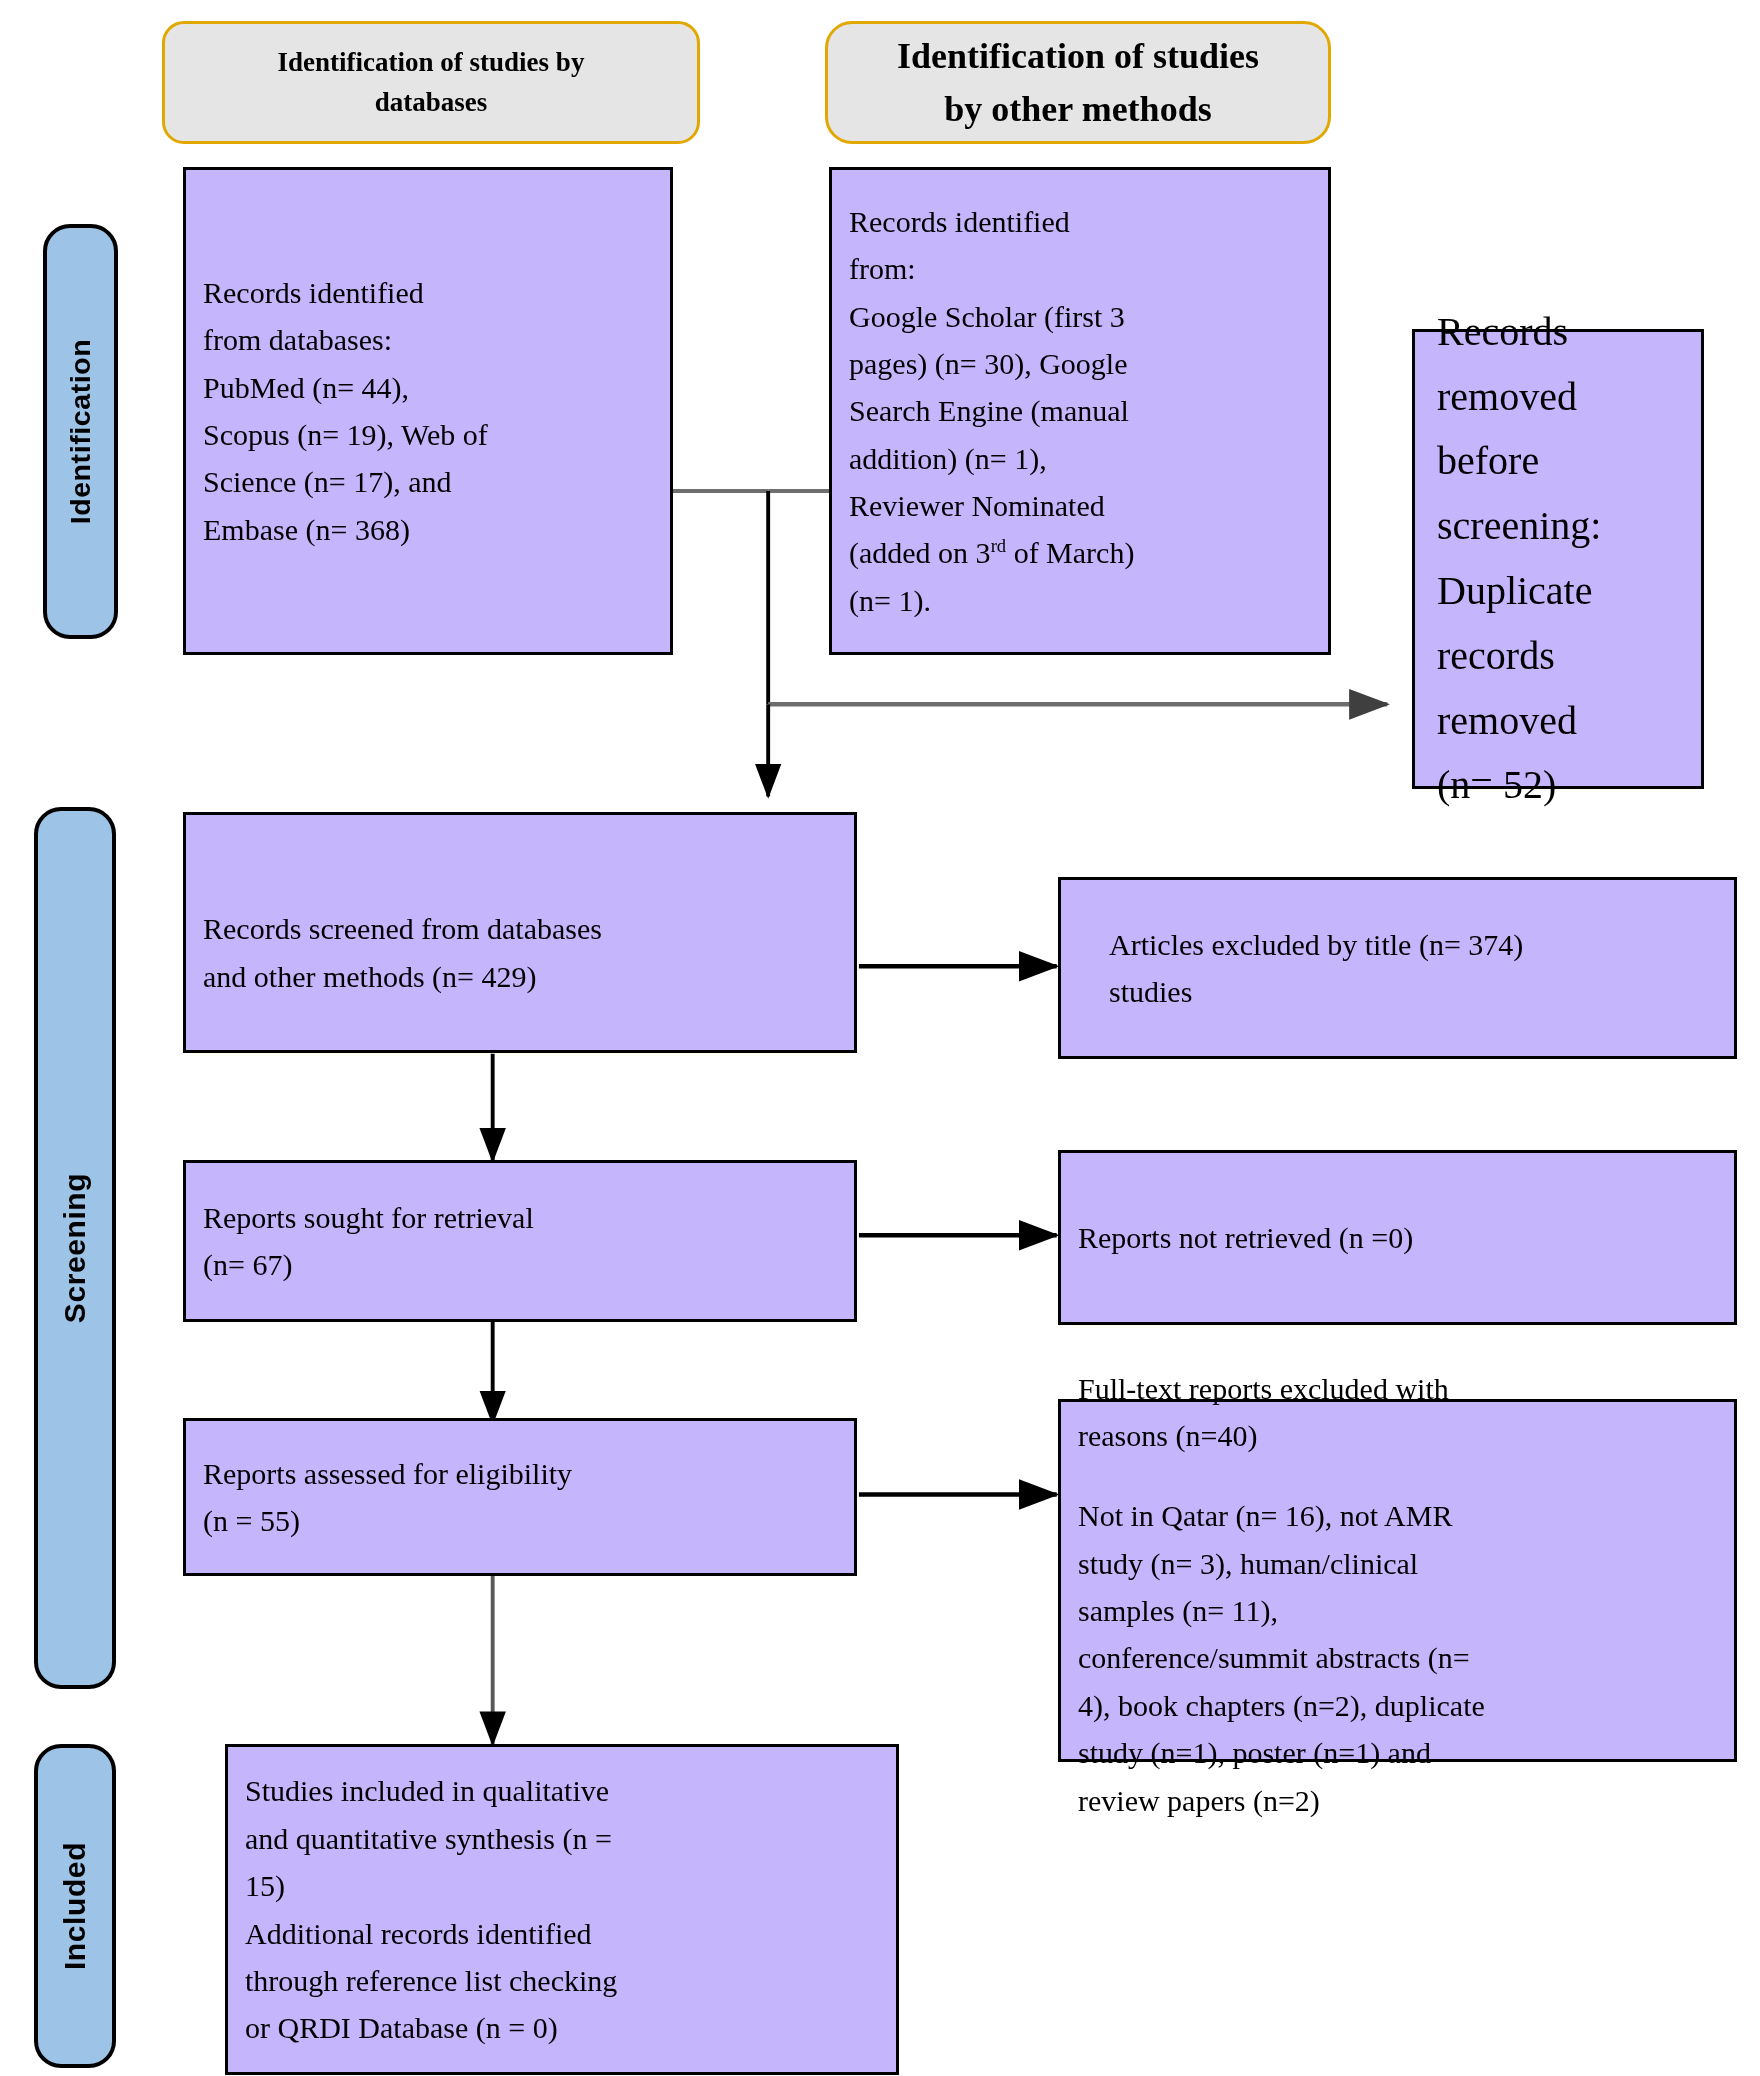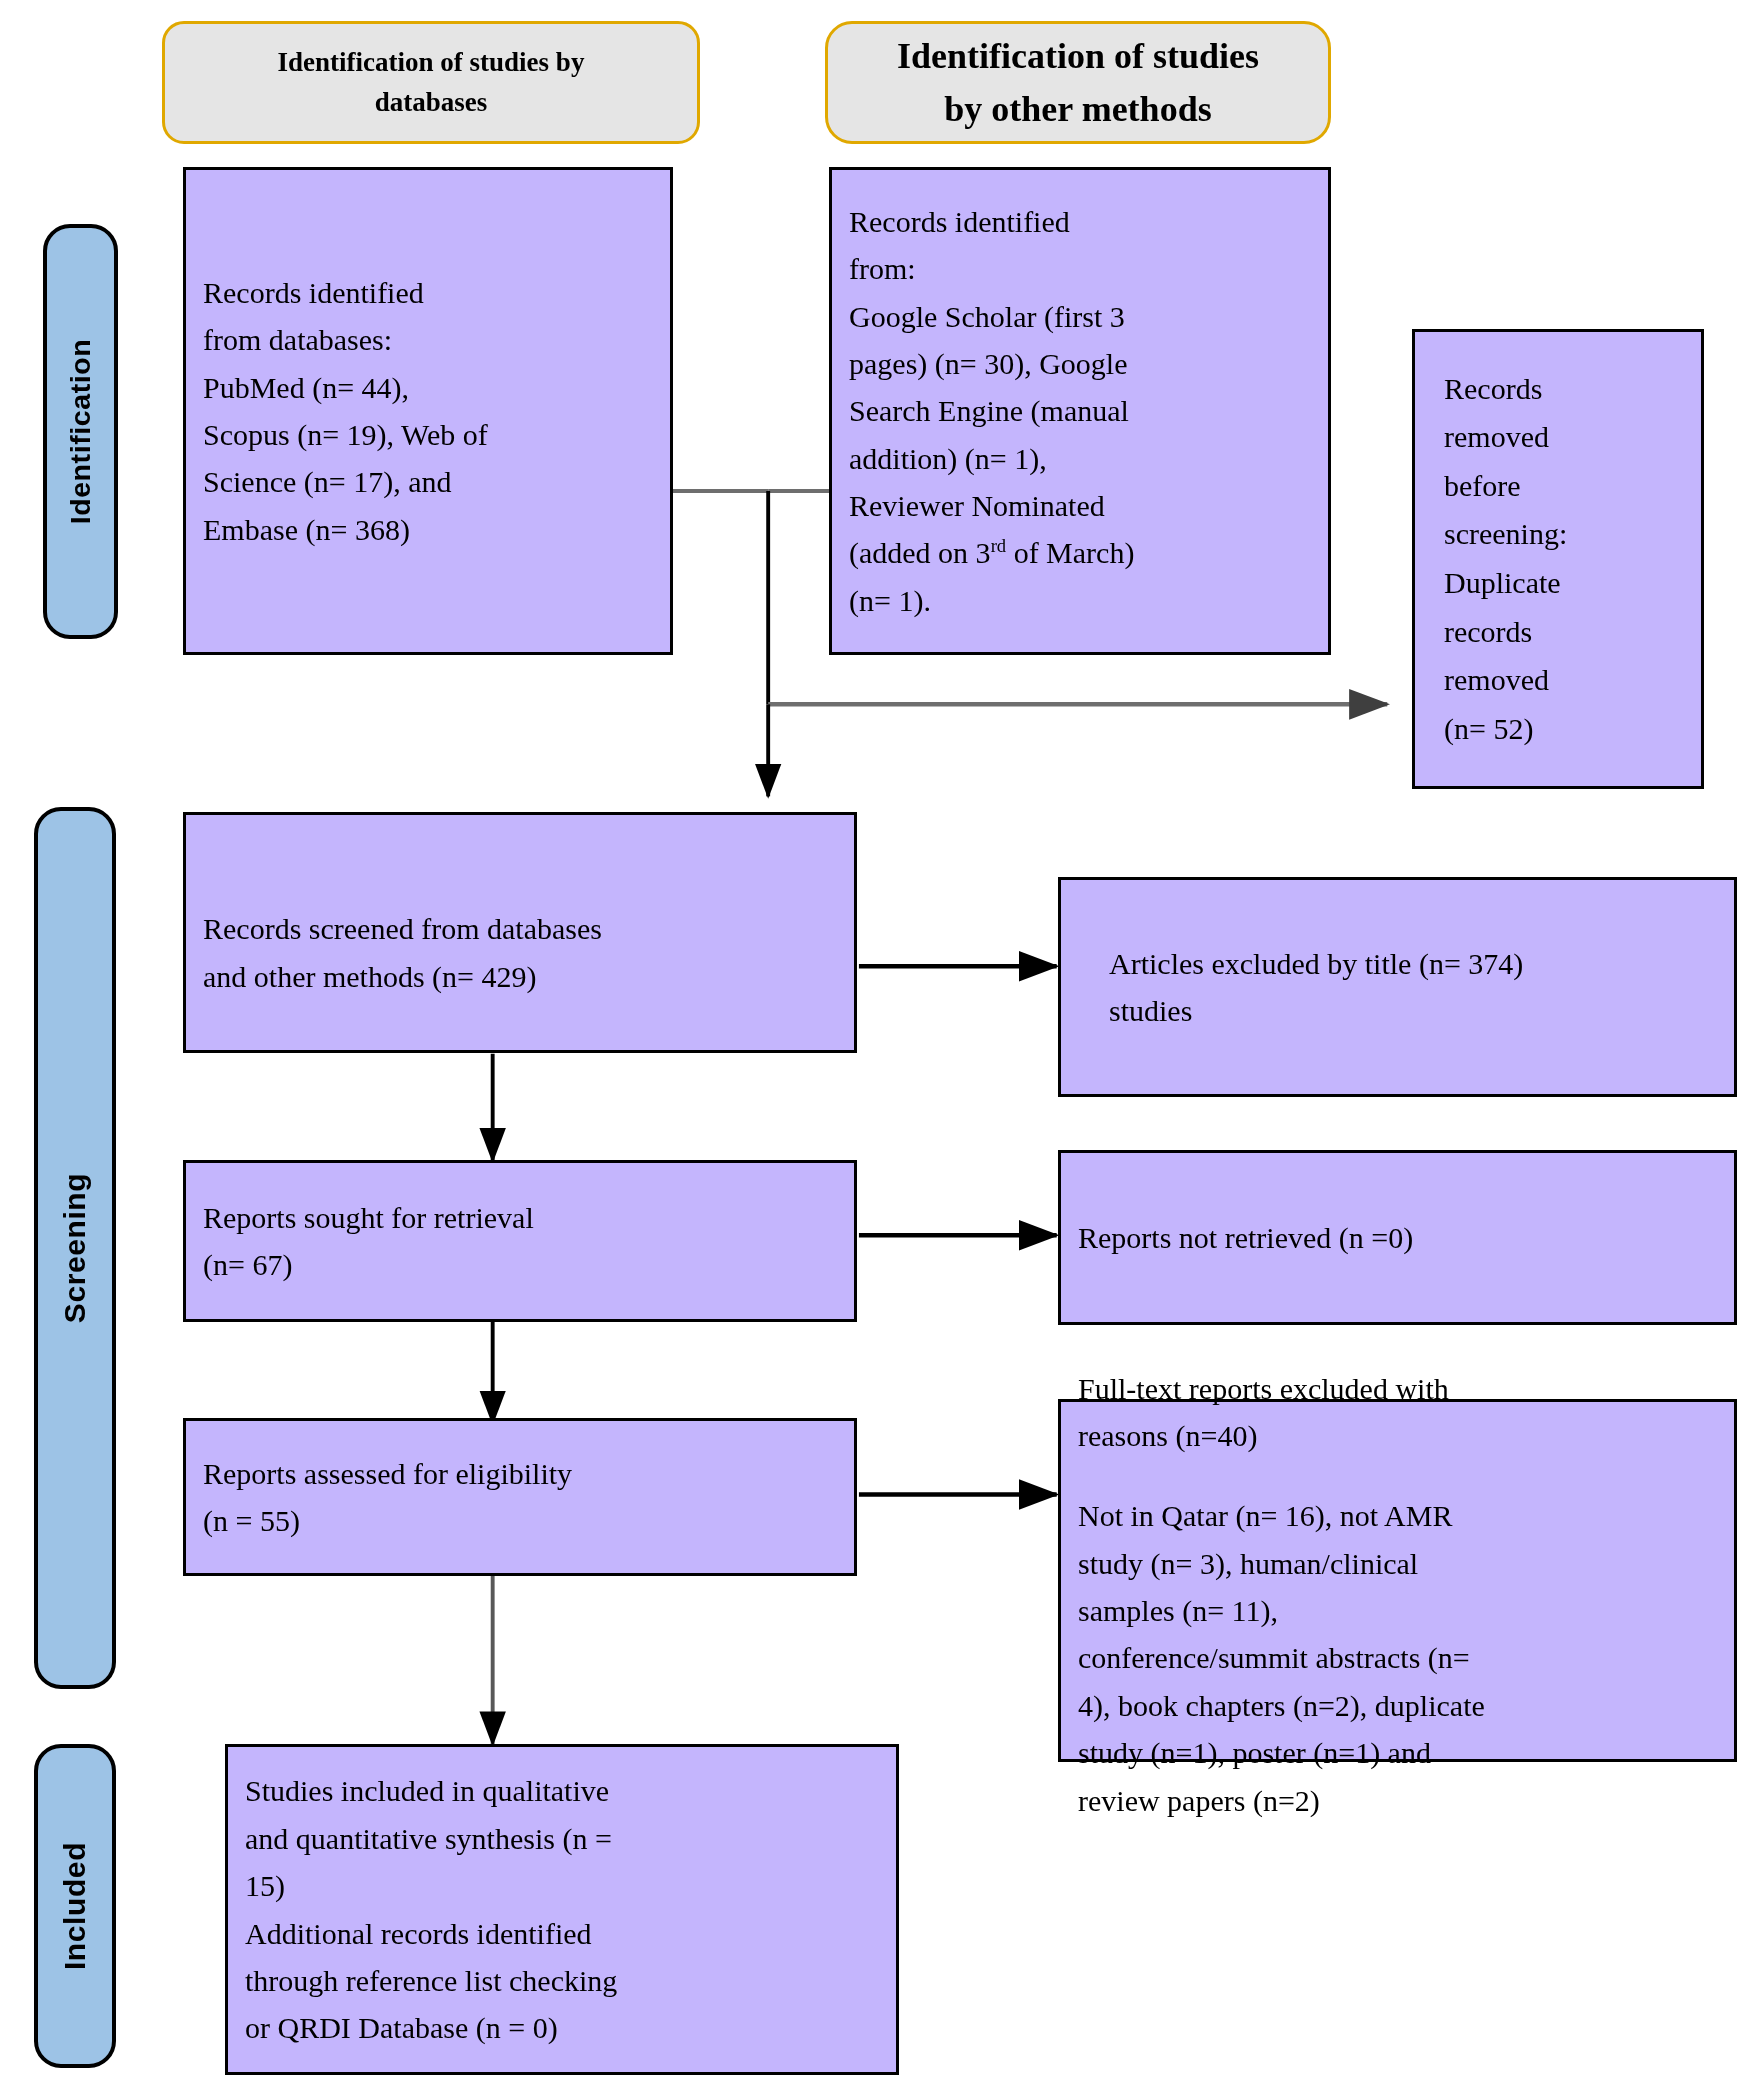--- a/index.html
+++ b/index.html
@@ -171,36 +171,36 @@
 Google Scholar (first 3
 pages) (n= 30), Google
 Search Engine (manual
 addition) (n= 1),
 Reviewer Nominated
 (added on 3</span><sup>rd</sup><span style="white-space:pre-line;"> of March)
 (n= 1).</span></div>
   </div>
 
   <div class="flow-box" style="left:1412px; top:329px; width:292px; height:460px; padding:6.5px 22px;">
-    <div class="box-text narrow" style="font-size:30px;margin-left:7px;">Records
+    <div class="box-text narrow" style="font-size:40px;">Records
 removed
 before
 screening:
 Duplicate
 records
 removed
 (n= 52)</div>
   </div>
 
   <div class="flow-box" style="left:183px; top:812px; width:674px; height:241px;">
     <div class="box-text" style="font-size:30px;margin-top:40px;">Records screened from databases
 and other methods (n= 429)</div>
   </div>
 
-  <div class="flow-box" style="left:1058px; top:877px; width:679px; height:220px;padding-left:48px;">
+  <div class="flow-box" style="left:1058px; top:877px; width:679px; height:182px;padding-left:48px;">
     <div class="box-text" style="font-size:30px;">Articles excluded by title (n= 374)
 studies</div>
   </div>
 
   <div class="flow-box" style="left:183px; top:1160px; width:674px; height:162px;">
     <div class="box-text" style="font-size:30px;">Reports sought for retrieval
 (n= 67)</div>
   </div>
 
   <div class="flow-box" style="left:1058px; top:1150px; width:679px; height:175px;">

